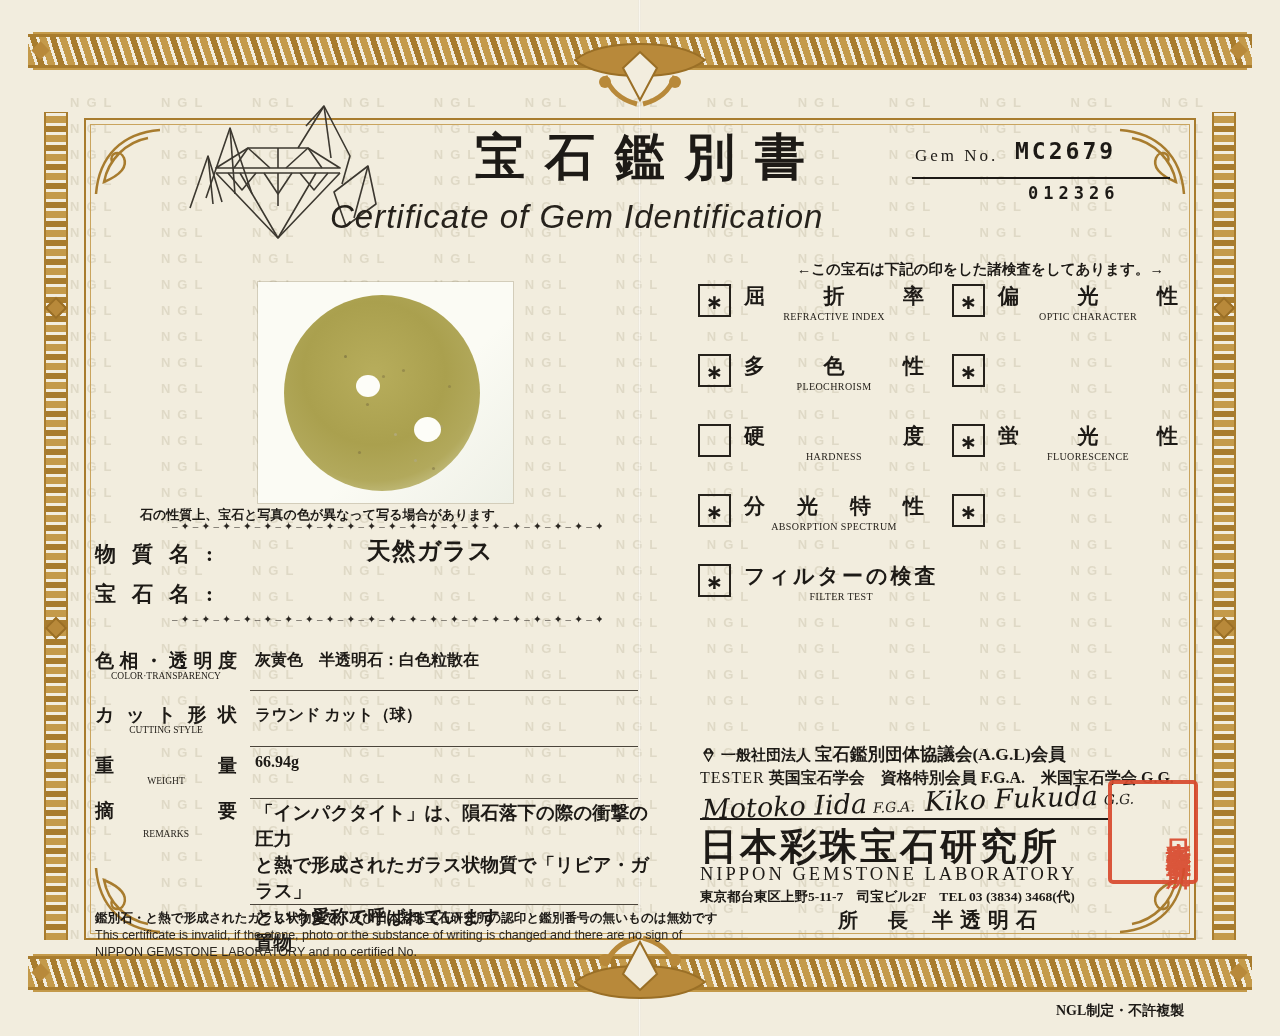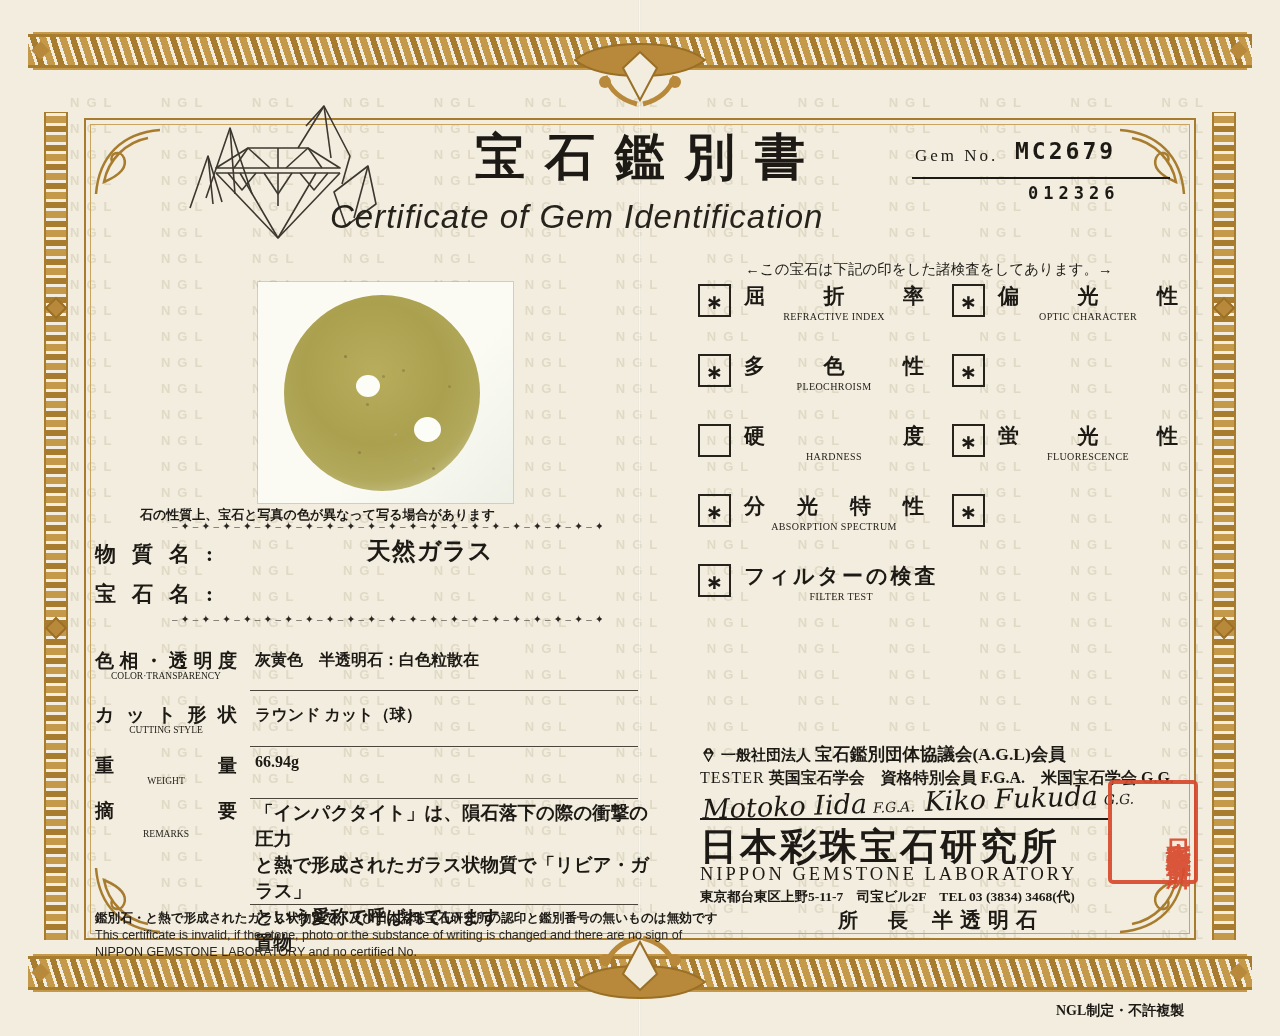--- a/index.html
+++ b/index.html
@@ -56,22 +56,22 @@
     font-style:italic; font-size:33px; letter-spacing:1px; z-index:4;
     font-family:Liberation Sans, sans-serif; color:#26221c; white-space:nowrap;
   }
   .gemno-label { position:absolute; left:915px; top:146px; font-size:17px; letter-spacing:3px; z-index:4; }
   .gemno-value { position:absolute; left:1015px; top:138px; font-size:23px; letter-spacing:3px; z-index:4;
     font-family:"DejaVu Sans Mono",monospace; font-weight:bold; }
   .gemno-line { position:absolute; left:912px; top:177px; width:258px; height:2px; background:#1d1a16; z-index:4; }
   .serial { position:absolute; left:1028px; top:183px; font-size:17px; letter-spacing:5px; z-index:4;
     font-family:"DejaVu Sans Mono",monospace; font-weight:bold; }
   
-  .tests-heading { position:absolute; left:694px; top:260px; width:470px; text-align:center;
-    font-size:14.5px; font-weight:normal; z-index:4; white-space:nowrap; }
+  .tests-heading { position:absolute; left:694px; top:260px; width:470px; text-align:right;
+    font-size:14.5px; font-weight:bold; z-index:4; white-space:nowrap; }
   .titem { position:absolute; display:flex; z-index:4; }
   .tbox { width:33px; height:33px; border:2px solid #26221c; text-align:center; flex:none;
     font-size:28px; font-weight:bold; line-height:30px; overflow:hidden; }
   .tbox span { display:inline-block; transform:translateY(6px); }
   .tlabels { margin-left:13px; }
   .tjp { font-size:21px; font-weight:bold; width:180px; line-height:1.15;
     text-align:justify; text-align-last:justify; white-space:nowrap; }
   .ten { font-size:10px; letter-spacing:0.4px; text-align:center; margin-top:3px; color:#26221c; }
   .tjp.nojust { text-align:left; text-align-last:left; letter-spacing:3px; width:auto; }
   

